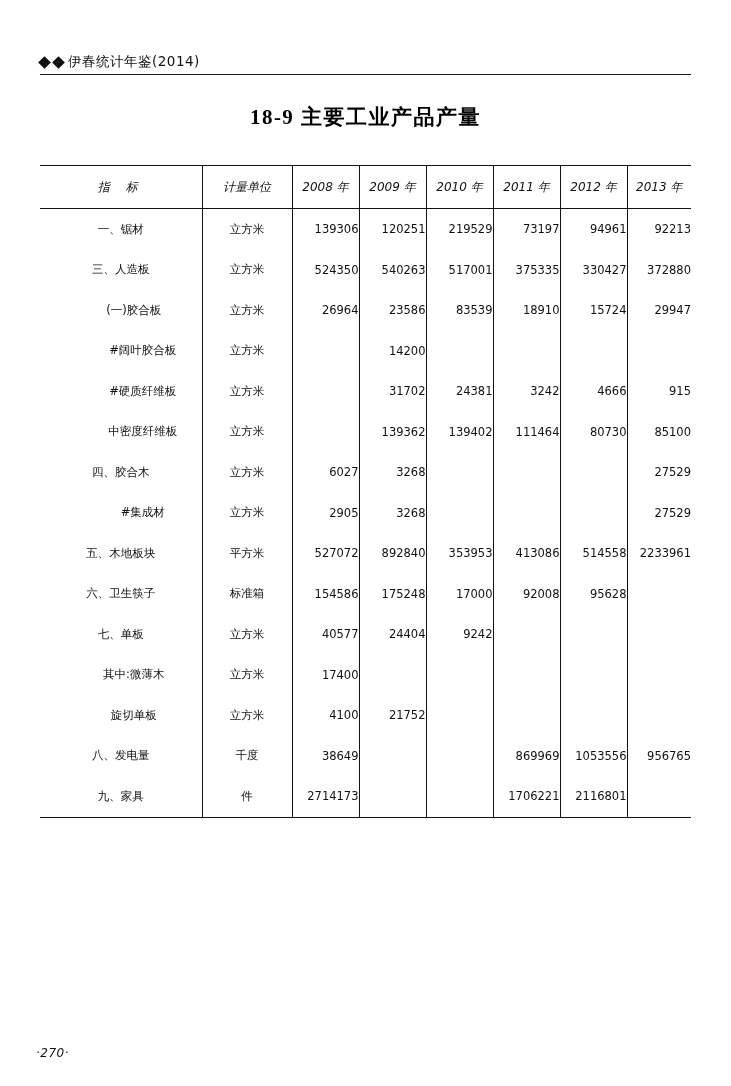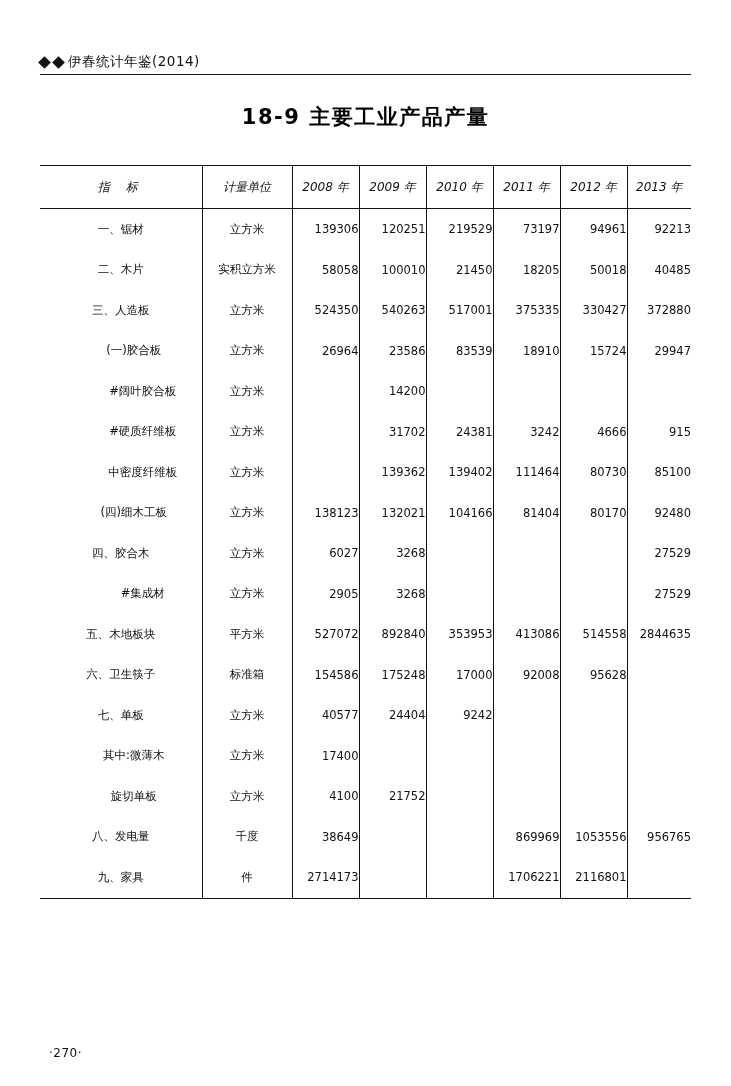--- a/index.html
+++ b/index.html
@@ -55,20 +55,21 @@
   .page-title {
     position: absolute;
     top: 103px;
     left: 0;
     width: 731px;
     text-align: center;
     font-size: 21px;
     font-weight: bold;
     letter-spacing: 1.5px;
     color: #000;
+    font-family: Liberation Serif, serif;
   }
   
   .table-wrap {
     position: absolute;
     left: 40px;
     top: 165px;
     width: 651px;
   }
   table.main {
     border-collapse: collapse;
@@ -123,25 +124,26 @@
     white-space: nowrap;
     font-size: 11.5px;
   }
   .hdr-ind {
     letter-spacing: 6px;
     padding-left: 6px;
   }
   
   .footer {
     position: absolute;
-    left: 49px;
+    left: 36px;
     bottom: 26px;
     font-size: 12px;
     color: #111;
     letter-spacing: 0.5px;
+    font-style: italic;
   }
 </style>
 </head>
 <body>
 
 <div class="page">
 
   <div class="header">
     <div class="header-inner">
       <span class="diamond"></span>
@@ -181,30 +183,20 @@
           <td class="label">一、锯材</td>
           <td class="unit colsep">立方米</td>
           <td class="num colsep">139306</td>
           <td class="num colsep">120251</td>
           <td class="num colsep">219529</td>
           <td class="num colsep">73197</td>
           <td class="num colsep">94961</td>
           <td class="num colsep">92213</td>
         </tr>
         <tr>
-          <td class="label">二、木片</td>
-          <td class="unit colsep">实积立方米</td>
-          <td class="num colsep">58058</td>
-          <td class="num colsep">100010</td>
-          <td class="num colsep">21450</td>
-          <td class="num colsep">18205</td>
-          <td class="num colsep">50018</td>
-          <td class="num colsep">40485</td>
-        </tr>
-        <tr>
           <td class="label">三、人造板</td>
           <td class="unit colsep">立方米</td>
           <td class="num colsep">524350</td>
           <td class="num colsep">540263</td>
           <td class="num colsep">517001</td>
           <td class="num colsep">375335</td>
           <td class="num colsep">330427</td>
           <td class="num colsep">372880</td>
         </tr>
         <tr>
@@ -239,30 +231,20 @@
         </tr>
         <tr>
           <td class="label ind3">中密度纤维板</td>
           <td class="unit colsep">立方米</td>
           <td class="num colsep"></td>
           <td class="num colsep">139362</td>
           <td class="num colsep">139402</td>
           <td class="num colsep">111464</td>
           <td class="num colsep">80730</td>
           <td class="num colsep">85100</td>
-        </tr>
-        <tr>
-          <td class="label ind1">(四)细木工板</td>
-          <td class="unit colsep">立方米</td>
-          <td class="num colsep">138123</td>
-          <td class="num colsep">132021</td>
-          <td class="num colsep">104166</td>
-          <td class="num colsep">81404</td>
-          <td class="num colsep">80170</td>
-          <td class="num colsep">92480</td>
         </tr>
         <tr>
           <td class="label">四、胶合木</td>
           <td class="unit colsep">立方米</td>
           <td class="num colsep">6027</td>
           <td class="num colsep">3268</td>
           <td class="num colsep"></td>
           <td class="num colsep"></td>
           <td class="num colsep"></td>
           <td class="num colsep">27529</td>
@@ -278,21 +260,21 @@
           <td class="num colsep">27529</td>
         </tr>
         <tr>
           <td class="label">五、木地板块</td>
           <td class="unit colsep">平方米</td>
           <td class="num colsep">527072</td>
           <td class="num colsep">892840</td>
           <td class="num colsep">353953</td>
           <td class="num colsep">413086</td>
           <td class="num colsep">514558</td>
-          <td class="num colsep">2844635</td>
+          <td class="num colsep">2233961</td>
         </tr>
         <tr>
           <td class="label">六、卫生筷子</td>
           <td class="unit colsep">标准箱</td>
           <td class="num colsep">154586</td>
           <td class="num colsep">175248</td>
           <td class="num colsep">17000</td>
           <td class="num colsep">92008</td>
           <td class="num colsep">95628</td>
           <td class="num colsep"></td>

